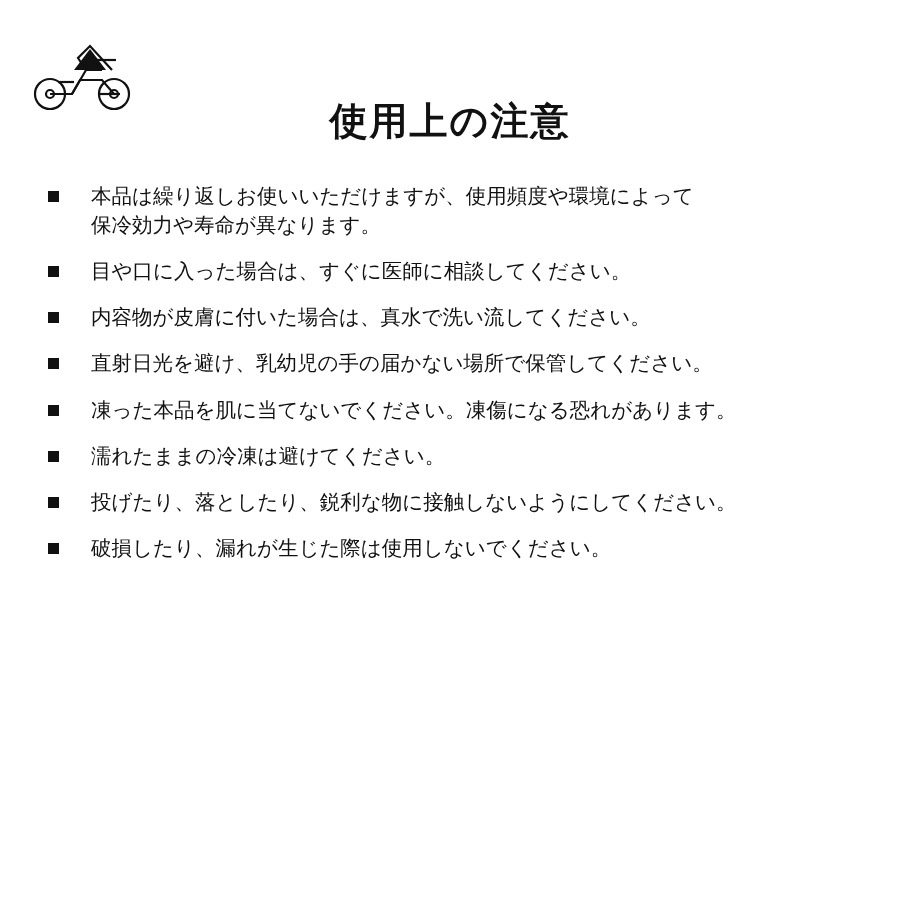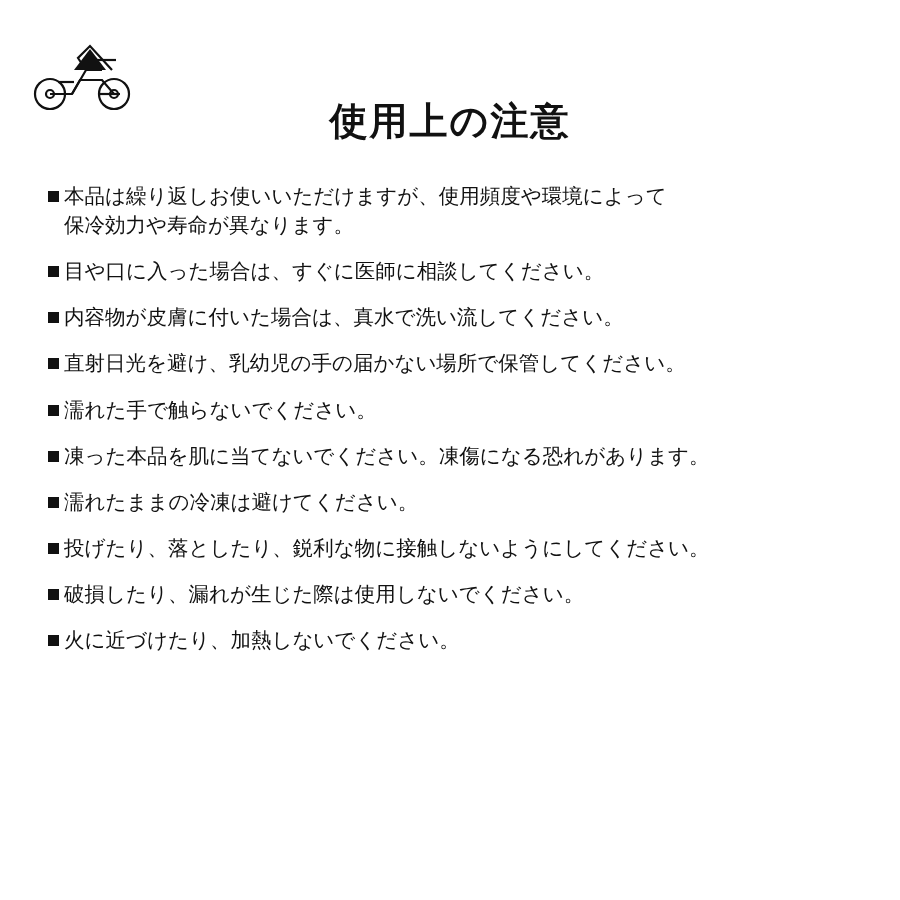--- a/index.html
+++ b/index.html
@@ -56,20 +56,21 @@
     flex: 0 0 auto;
     width: 11px;
     height: 11px;
     background: #111111;
     margin-top: 9px;
     margin-right: 5px;
   }
   .note-text {
     flex: 1 1 auto;
     white-space: pre-line;
+    margin-left: 27px;
   }
 </style>
 </head>
 <body>
 
 <div class="page">
 
   <div class="logo">
     <svg viewBox="0 0 112 82" width="112" height="82" aria-hidden="true">
       <g fill="none" stroke="#111111" stroke-width="2.2">
@@ -103,37 +104,29 @@
     <div class="note">
       <span class="bullet"></span>
       <span class="note-text">内容物が皮膚に付いた場合は、真水で洗い流してください。</span>
     </div>
     <div class="note">
       <span class="bullet"></span>
       <span class="note-text">直射日光を避け、乳幼児の手の届かない場所で保管してください。</span>
     </div>
     <div class="note">
       <span class="bullet"></span>
-      <span class="note-text">濡れた手で触らないでください。</span>
-    </div>
-    <div class="note">
-      <span class="bullet"></span>
       <span class="note-text">凍った本品を肌に当てないでください。凍傷になる恐れがあります。</span>
     </div>
     <div class="note">
       <span class="bullet"></span>
       <span class="note-text">濡れたままの冷凍は避けてください。</span>
     </div>
     <div class="note">
       <span class="bullet"></span>
       <span class="note-text">投げたり、落としたり、鋭利な物に接触しないようにしてください。</span>
     </div>
     <div class="note">
       <span class="bullet"></span>
       <span class="note-text">破損したり、漏れが生じた際は使用しないでください。</span>
     </div>
-    <div class="note">
-      <span class="bullet"></span>
-      <span class="note-text">火に近づけたり、加熱しないでください。</span>
-    </div>
   </div>
 
 </div>
 
 </body></html>

